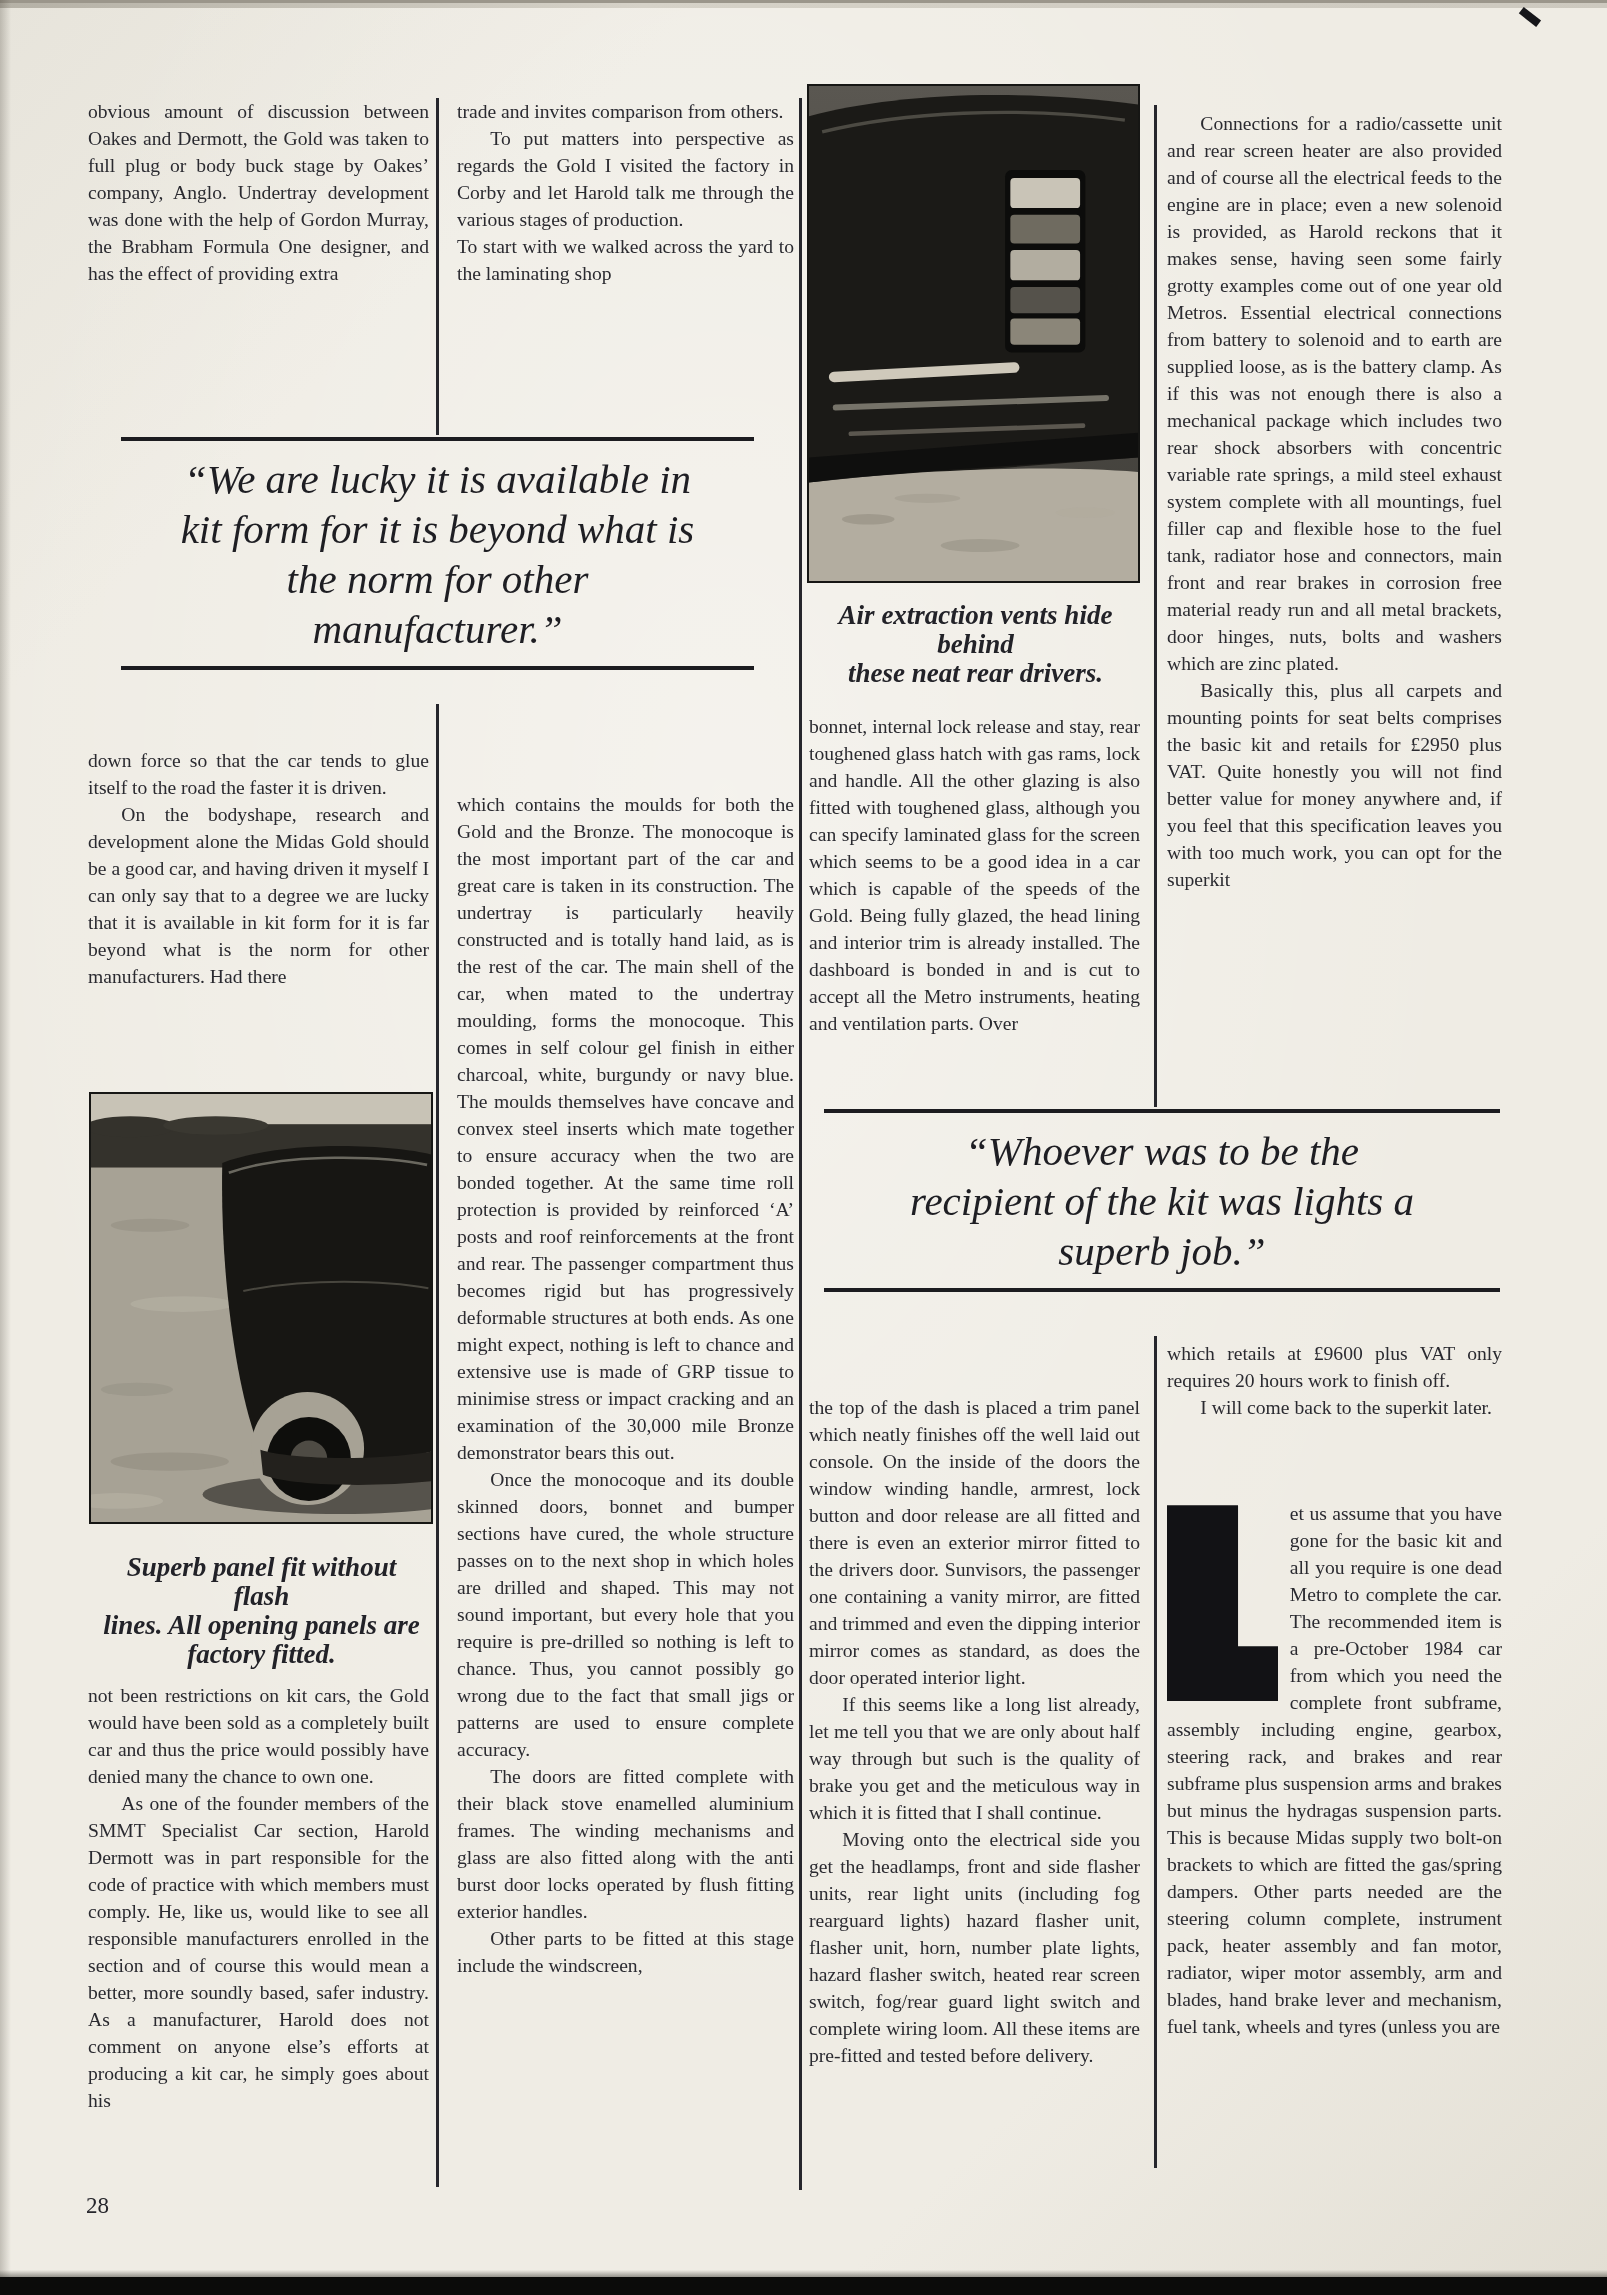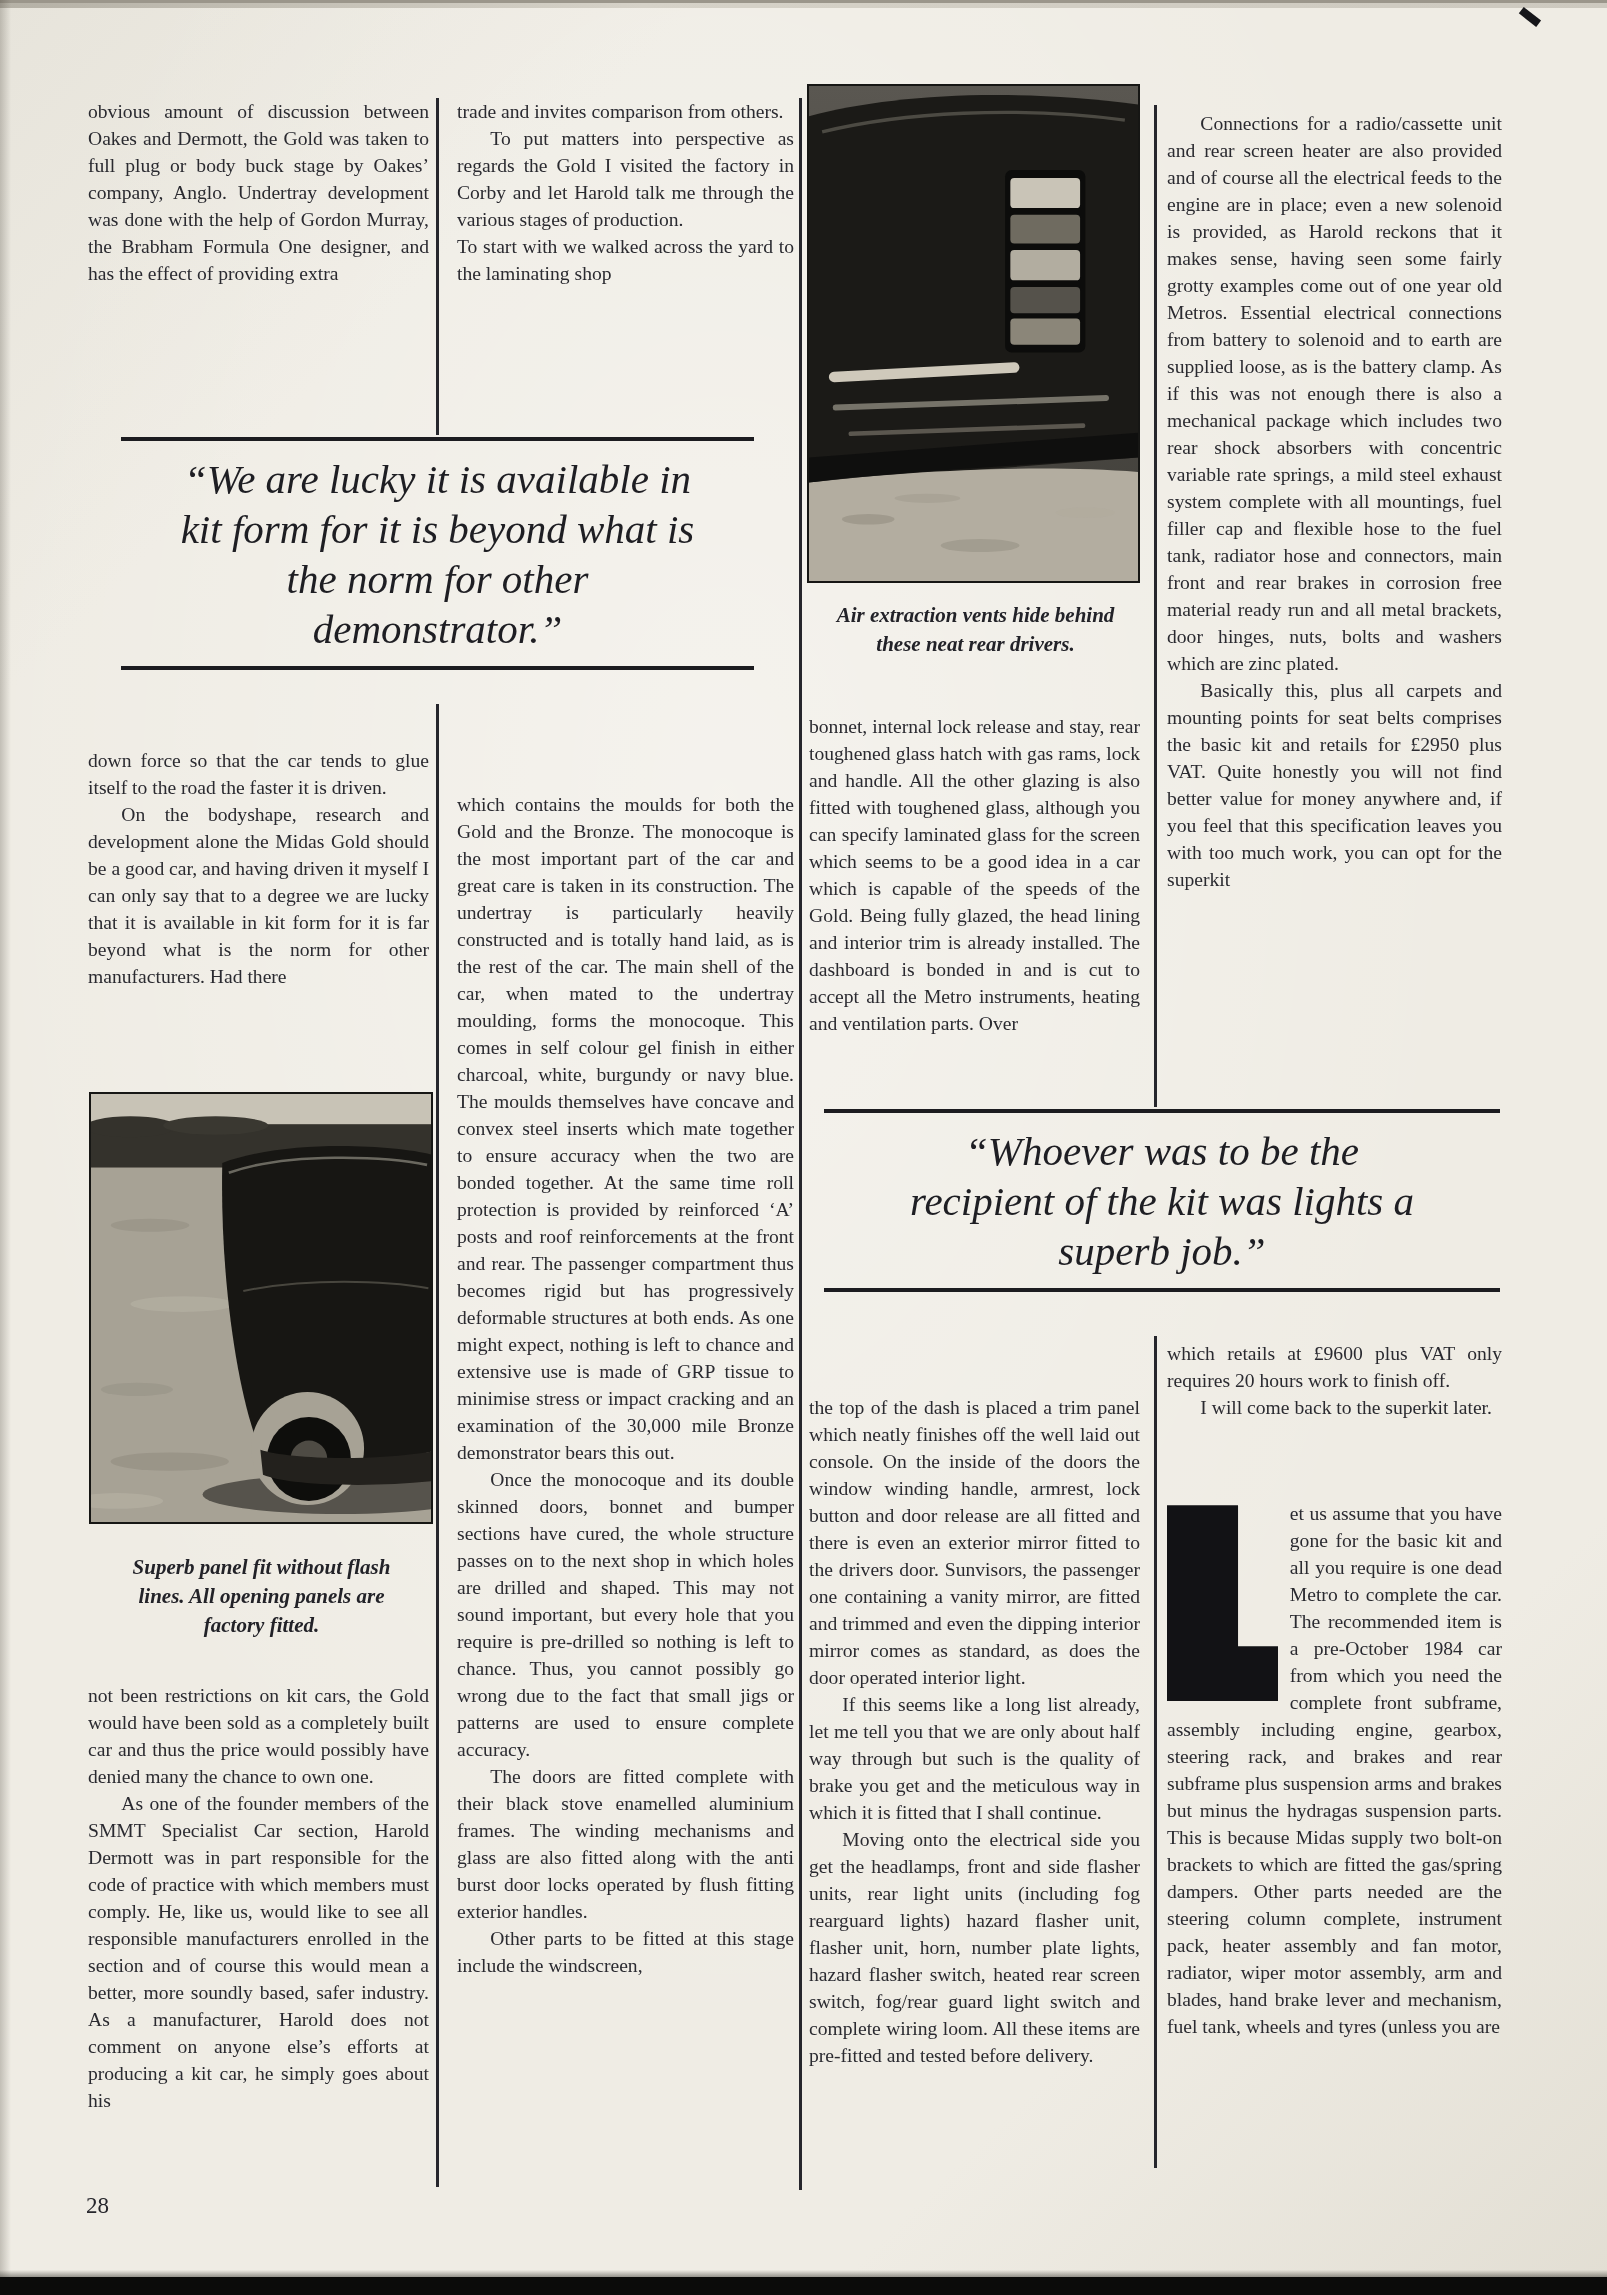--- a/index.html
+++ b/index.html
@@ -30,21 +30,21 @@
     font-style:italic;font-weight:normal;
     font-size:41px;line-height:50px;
     color:#1e1e23;
   }
   .pq .rt{margin-bottom:13px;}
   .pq .rb{margin-top:11.8px;}
   .cap{
     position:absolute;
     text-align:center;
     font-style:italic;font-weight:bold;
-    font-size:21px;line-height:29px;
+    font-size:27px;line-height:29px;
     color:#222228;
   }
   .photo{
     position:absolute;
     border:2.6px solid #161614;
     box-sizing:border-box;
     background:#47443f;
     overflow:hidden;
   }
   .photo svg{display:block;width:100%;height:100%;}
@@ -132,21 +132,21 @@
     <p class="ind">Once the monocoque and its double skinned doors, bonnet and bumper sections have cured, the whole structure passes on to the next shop in which holes are drilled and shaped. This may not sound important, but every hole that you require is pre-drilled so nothing is left to chance. Thus, you cannot possibly go wrong due to the fact that small jigs or patterns are used to ensure complete accuracy.</p>
     <p class="ind">The doors are fitted complete with their black stove enamelled aluminium frames. The winding mechanisms and glass are also fitted along with the anti burst door locks operated by flush fitting exterior handles.</p>
     <p class="ind">Other parts to be fitted at this stage include the windscreen,</p>
   </div>
 
   <div class="pq" style="left:121px;top:437px;width:633px;">
     <div class="hrule rt"></div>
     <div>“We are lucky it is available in</div>
     <div>kit form for it is beyond what is</div>
     <div>the norm for other</div>
-    <div>demonstrator.”</div>
+    <div>manufacturer.”</div>
     <div class="hrule rb"></div>
   </div>
 
   <div class="photo" style="left:807px;top:84px;width:333px;height:499px;">
     <svg viewBox="0 0 500 754" preserveAspectRatio="none">
       <defs>
         <linearGradient id="g1" x1="0" y1="0" x2="0" y2="1">
           <stop offset="0" stop-color="#5a5751"></stop>
           <stop offset="1" stop-color="#403e39"></stop>
         </linearGradient>

